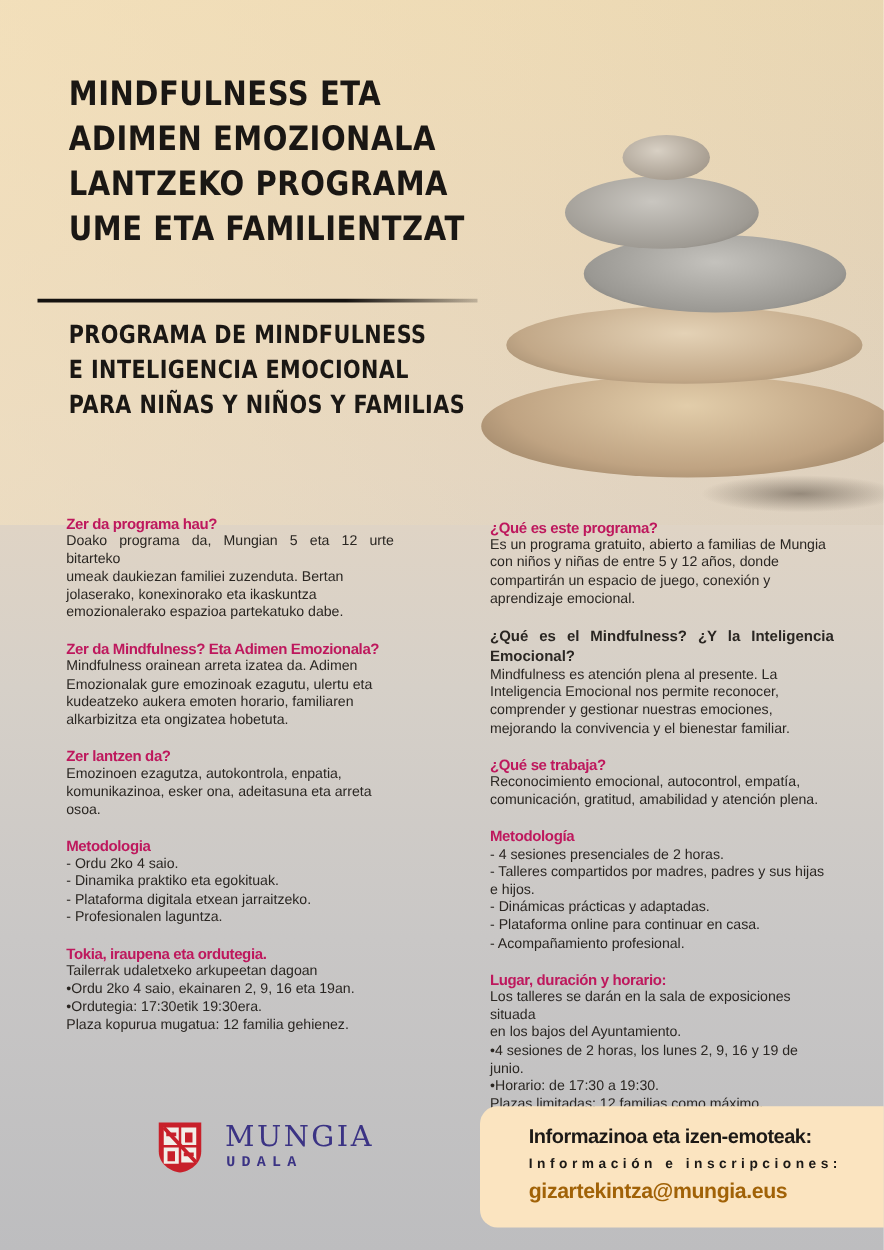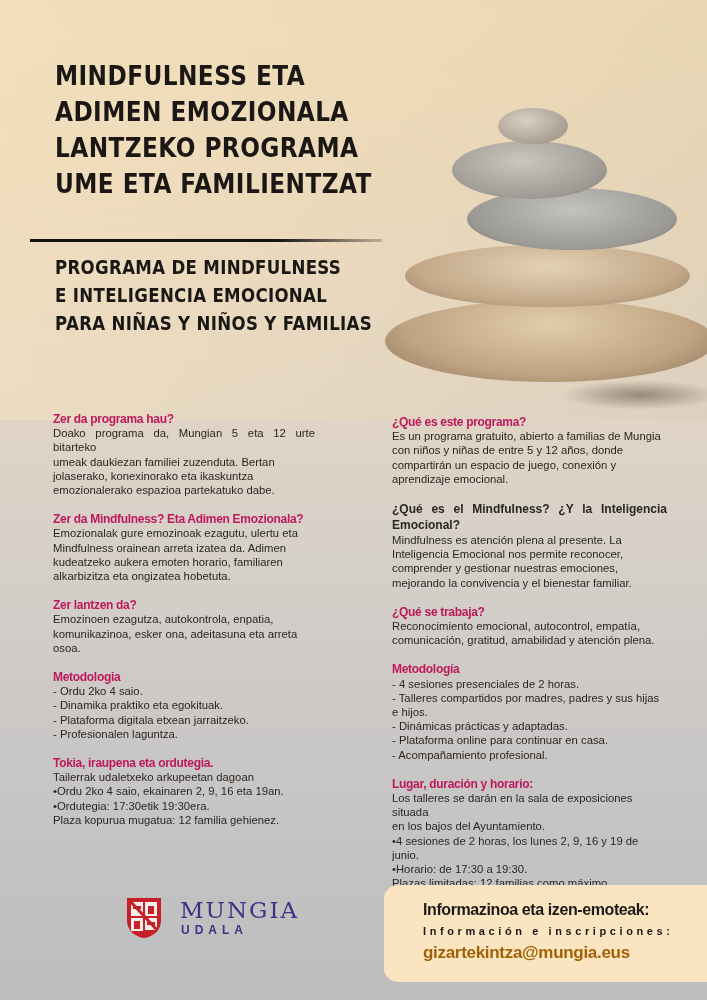--- a/index.html
+++ b/index.html
@@ -34,21 +34,21 @@
   .colR { left:392px; top:415px; width:275px; }
   .sec { margin-bottom:15px; }
   .h { font-weight:bold; font-size:12px; color:#be185d; letter-spacing:-0.3px; }
   .p { text-align:justify; }
   .line { display:block; }
   .colR .h2 { font-weight:bold; font-size:12px; line-height:16px; text-align:justify; }
   
   .logo { position:absolute; left:126px; top:893px; width:180px; height:50px; }
   .shield { position:absolute; left:0; top:4px; width:36px; height:42px; }
   .logo-name { position:absolute; left:54px; top:4px; font-family:"DejaVu Serif", serif; font-size:23px; color:#3b3384; letter-spacing:2px; }
-  .logo-sub { position:absolute; left:55px; top:30px; font-family:Liberation Sans, sans-serif; font-size:12px; font-weight:bold; color:#3b3384; letter-spacing:5px; }
+  .logo-sub { position:absolute; left:55px; top:30px; font-family:Liberation Mono, monospace; font-size:12px; font-weight:bold; color:#3b3384; letter-spacing:5px; }
   
   .info { position:absolute; left:384px; top:885px; width:340px; height:97px; border-radius:14px;
           background:#fbe4c0; }
   .info-1 { position:absolute; left:39px; top:16px; font-weight:bold; font-size:16px; color:#1c1916; letter-spacing:-0.4px; }
   .info-2 { position:absolute; left:39px; top:40px; font-weight:bold; font-size:11px; color:#1c1916; letter-spacing:3.6px; }
   .info-3 { position:absolute; left:39px; top:58px; font-weight:bold; font-size:17px; color:#a16207; letter-spacing:-0.3px; }
 </style>
 </head>
 <body>
 
@@ -84,22 +84,22 @@
     <div class="p">
       <span class="line">Doako programa da, Mungian 5 eta 12 urte bitarteko</span>
       <span class="line">umeak daukiezan familiei zuzenduta. Bertan</span>
       <span class="line">jolaserako, konexinorako eta ikaskuntza</span>
       <span class="line">emozionalerako espazioa partekatuko dabe.</span>
     </div>
   </div>
   <div class="sec">
     <div class="h">Zer da Mindfulness? Eta Adimen Emozionala?</div>
     <div class="p">
+      <span class="line">Mindfulness orainean arreta izatea da. Adimen</span>
       <span class="line">Emozionalak gure emozinoak ezagutu, ulertu eta</span>
-      <span class="line">Mindfulness orainean arreta izatea da. Adimen</span>
       <span class="line">kudeatzeko aukera emoten horario, familiaren</span>
       <span class="line">alkarbizitza eta ongizatea hobetuta.</span>
     </div>
   </div>
   <div class="sec">
     <div class="h">Zer lantzen da?</div>
     <div class="p">
       <span class="line">Emozinoen ezagutza, autokontrola, enpatia,</span>
       <span class="line">komunikazinoa, esker ona, adeitasuna eta arreta</span>
       <span class="line">osoa.</span>

